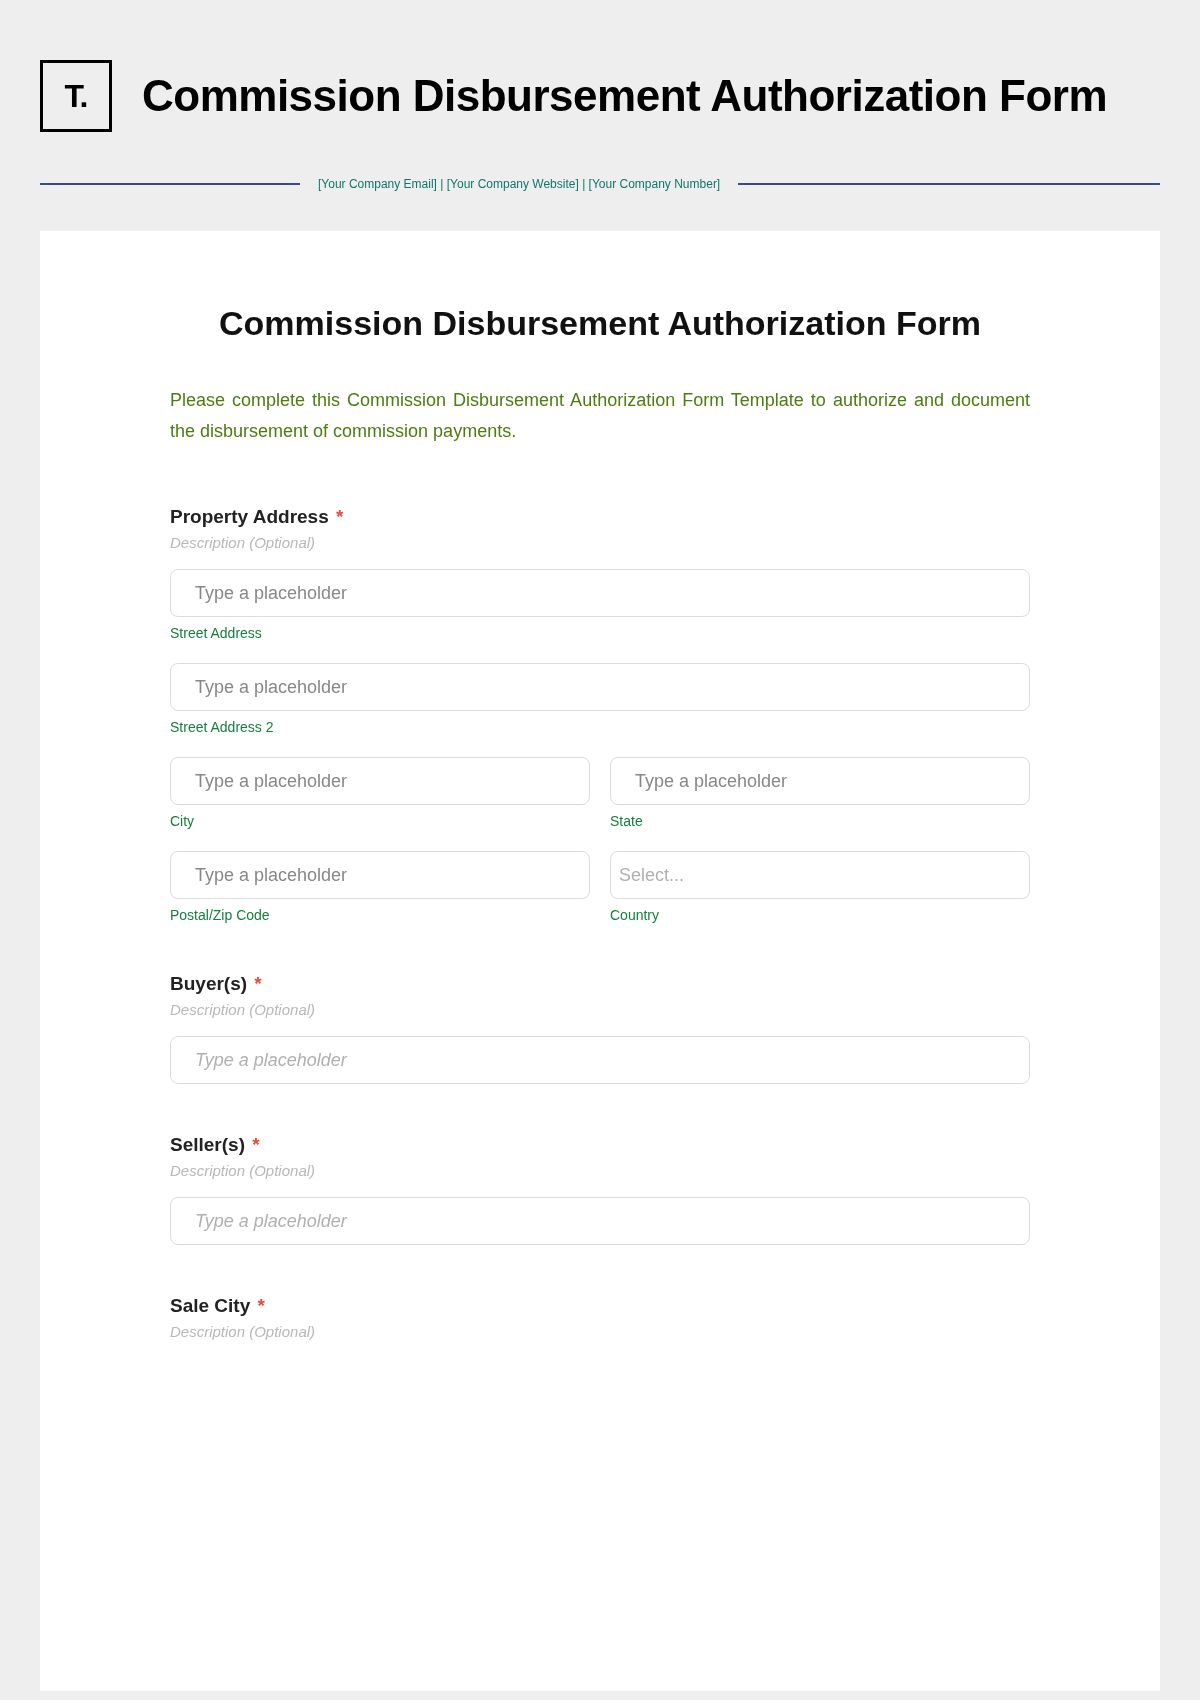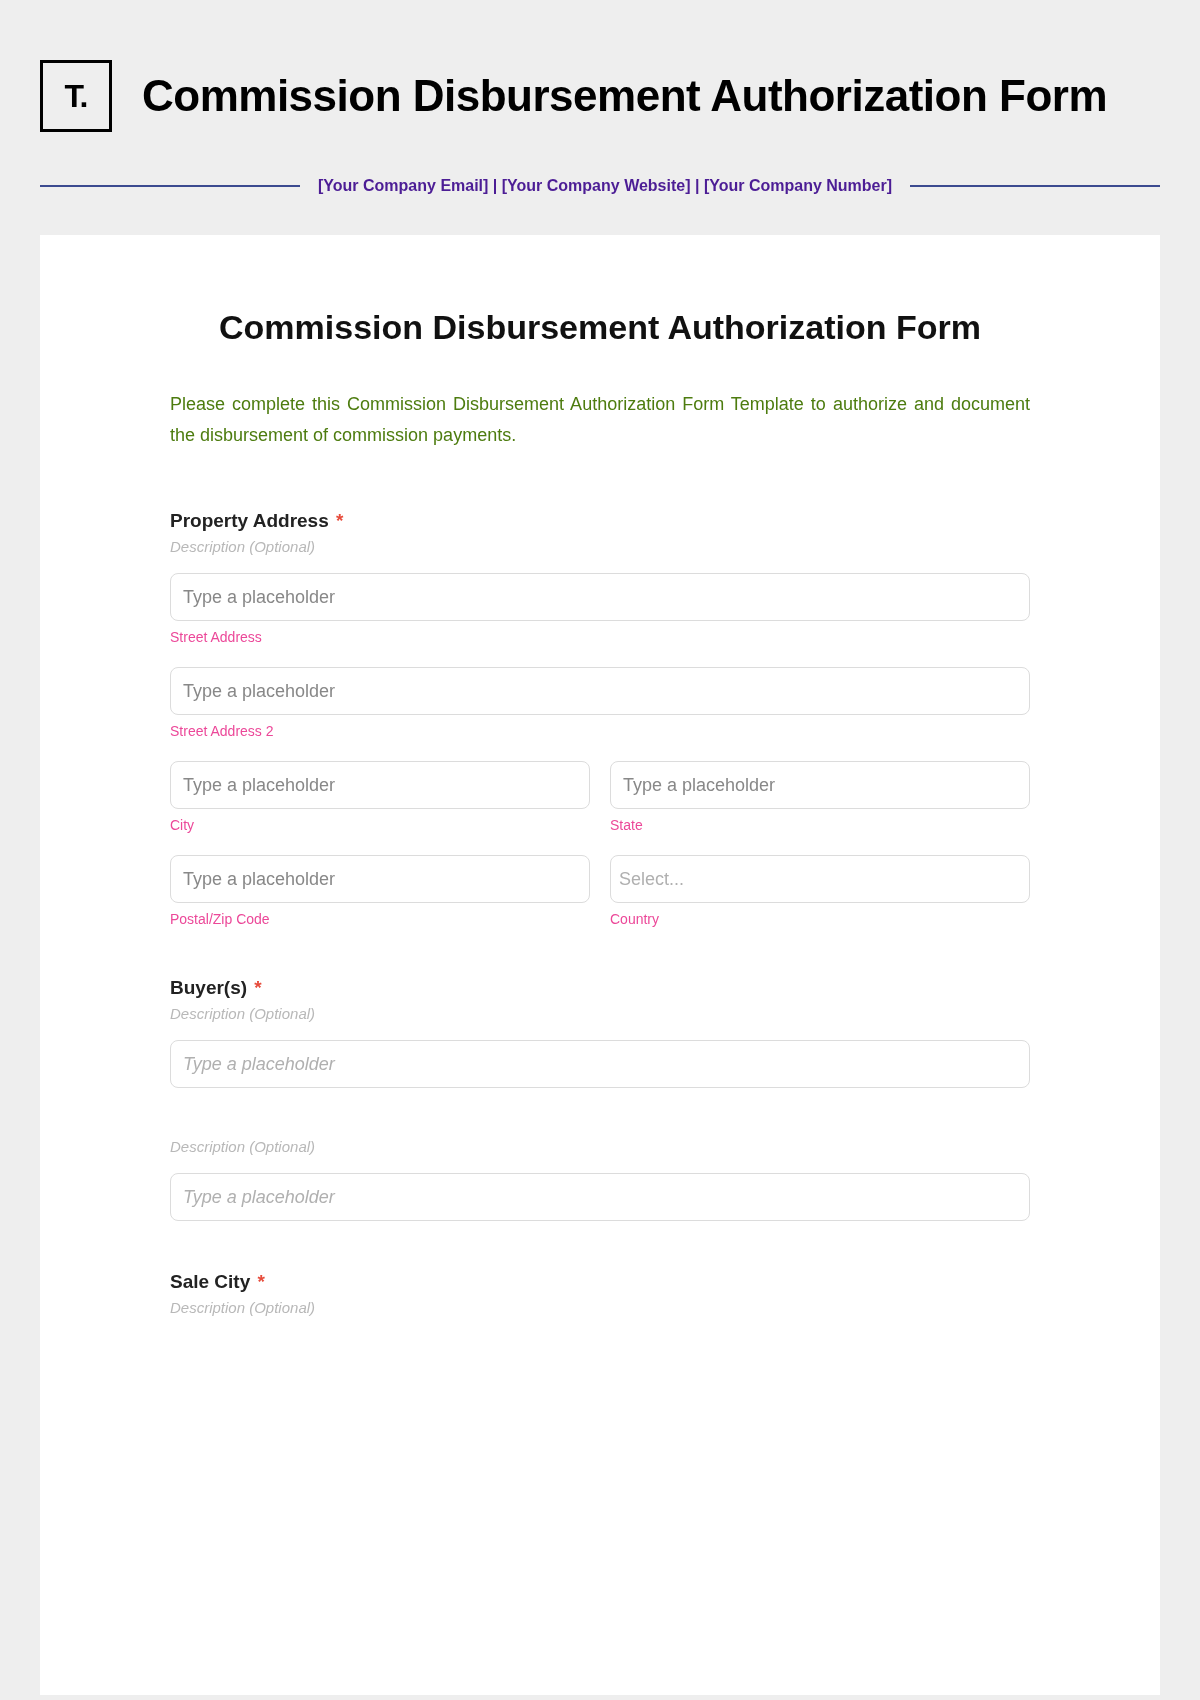--- a/index.html
+++ b/index.html
@@ -47,24 +47,23 @@
     }
     .divider-line {
       flex: 1;
       height: 2px;
       background: #3b4a8f;
     }
     .divider-line.left {
       flex: 0 0 260px;
     }
     .company-info {
-      font-size: 16px;
-      color: #4c1d95;
+      font-size: 12px;
+      color: #0f766e;
       white-space: nowrap;
-      font-weight: bold;
     }
     .content-card {
       background: #fff;
       margin: 40px 0 0 0;
       padding: 70px 130px 40px 130px;
       min-height: 1460px;
     }
     .form-heading {
       font-size: 34px;
       font-weight: 700;
@@ -98,36 +97,36 @@
       font-size: 15px;
       color: #b8b8b8;
       font-style: italic;
       margin-bottom: 18px;
     }
     .text-input {
       width: 100%;
       height: 48px;
       border: 1px solid #dcdcdc;
       border-radius: 8px;
-      padding: 0 12px;
+      padding: 0 24px;
       font-size: 18px;
       color: #333;
       background: #fff;
       outline: none;
     }
     .text-input::placeholder {
       color: #888;
     }
     .text-input.italic-ph::placeholder {
       font-style: italic;
       color: #b0b0b0;
     }
     .sublabel {
       font-size: 14px;
-      color: #ec4899;
+      color: #15803d;
       margin-top: 8px;
     }
     .input-row {
       margin-bottom: 22px;
     }
     .input-grid-2 {
       display: grid;
       grid-template-columns: 1fr 1fr;
       gap: 20px;
       margin-bottom: 22px;
@@ -213,20 +212,24 @@
     <div class="field-group">
       <div class="field-label">
         <span>Buyer(s)</span>
         <span class="required-star">*</span>
       </div>
       <div class="field-description">Description (Optional)</div>
       <input type="text" class="text-input italic-ph" placeholder="Type a placeholder" style="">
     </div>
 
     <div class="field-group">
+      <div class="field-label">
+        <span>Seller(s)</span>
+        <span class="required-star">*</span>
+      </div>
       <div class="field-description">Description (Optional)</div>
       <input type="text" class="text-input italic-ph" placeholder="Type a placeholder" style="">
     </div>
 
     <div class="field-group">
       <div class="field-label">
         <span>Sale City</span>
         <span class="required-star">*</span>
       </div>
       <div class="field-description">Description (Optional)</div>

